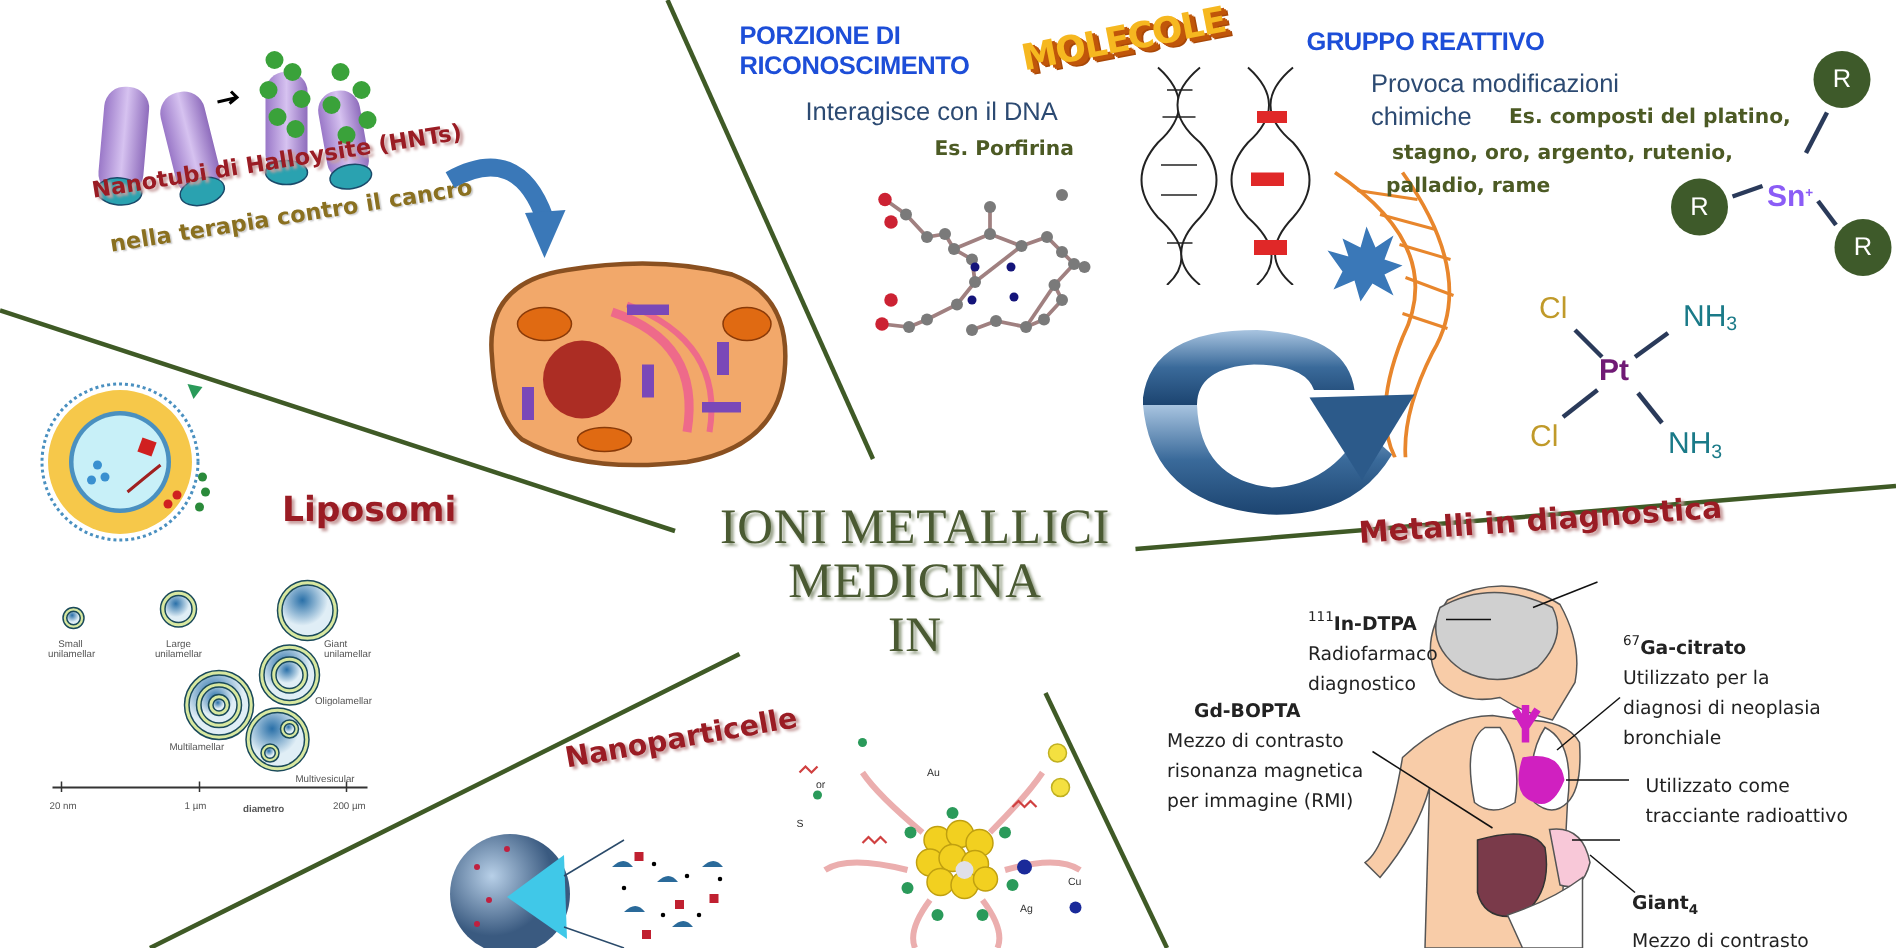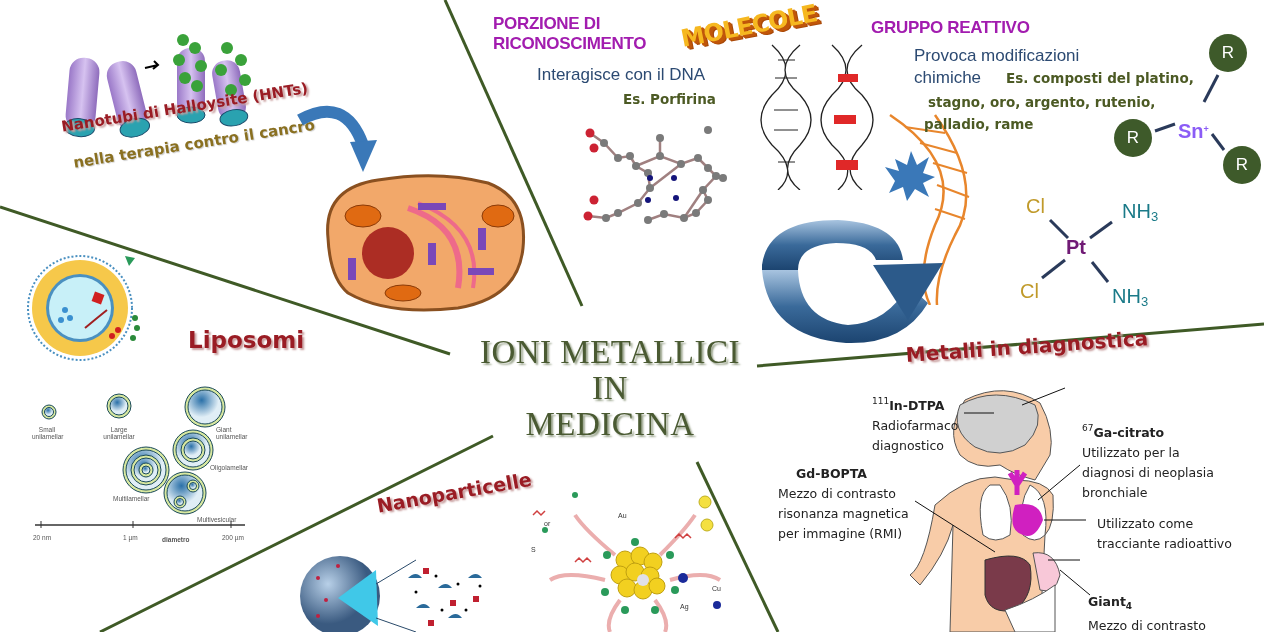--- a/index.html
+++ b/index.html
@@ -1,21 +1,21 @@
 <!DOCTYPE html>
 <html><head>
 <meta charset="utf-8">
 <style>
   html,body{margin:0;padding:0;}
   body{width:1264px;height:632px;position:relative;overflow:hidden;background:#ffffff;font-family:"Liberation Sans",sans-serif;}
   .abs{position:absolute;}
   svg.lines{position:absolute;left:0;top:0;}
   .title{position:absolute;left:470px;top:334px;width:280px;text-align:center;font-family:"Liberation Serif",serif;font-size:33px;line-height:36px;color:#4a5a32;text-shadow:2px 2px 2px #9aa48c;letter-spacing:0.5px;}
   .red-title{font-family:"DejaVu Sans",sans-serif;font-weight:bold;color:#9a1c24;text-shadow:2px 2px 2px #c9a0a0;}
-  .grey-head{font-family:"Liberation Sans",sans-serif;color:#a21caf;font-size:17px;line-height:20px;font-weight:bold;letter-spacing:-0.3px;}
+  .grey-head{font-family:"Liberation Sans",sans-serif;color:#1d4ed8;font-size:17px;line-height:20px;font-weight:bold;letter-spacing:-0.3px;}
   .blue-text{color:#2c4a72;font-family:"Liberation Sans",sans-serif;font-size:17px;line-height:21px;}
   .green-bold{color:#4c5a24;font-family:"DejaVu Sans",sans-serif;font-weight:bold;font-size:13.5px;line-height:22px;}
   .diag-label{font-family:"DejaVu Sans",sans-serif;font-size:12.5px;line-height:20px;color:#222;}
   .diag-label b{font-weight:bold;}
   .sup{font-size:9px;vertical-align:6px;}
   .sub{font-size:9px;vertical-align:-3px;}
   .rcircle{position:absolute;width:38px;height:38px;border-radius:50%;background:#3e5a2a;color:#fff;font-size:17px;text-align:center;line-height:38px;font-family:"Liberation Sans",sans-serif;}
   .lipo-lbl{position:absolute;font-size:6.5px;color:#555;font-family:"Liberation Sans",sans-serif;line-height:7px;text-align:center;}
 </style>
 </head>
@@ -24,22 +24,22 @@
 <svg class="lines" width="1264" height="632">
   <line x1="445" y1="0" x2="582" y2="306" stroke="#3f5a26" stroke-width="3"></line>
   <line x1="0" y1="207" x2="450" y2="354" stroke="#3f5a26" stroke-width="3"></line>
   <line x1="757" y1="366" x2="1264" y2="324" stroke="#3f5a26" stroke-width="3"></line>
   <line x1="493" y1="436" x2="100" y2="632" stroke="#3f5a26" stroke-width="3"></line>
   <line x1="697" y1="462" x2="778" y2="632" stroke="#3f5a26" stroke-width="3"></line>
 </svg>
 
 <div class="title">
   <div>IONI METALLICI</div>
+  <div>MEDICINA</div>
   <div>IN</div>
-  <div>MEDICINA</div>
 </div>
 
 <svg class="abs" style="left:55px;top:20px" width="220" height="120">
   <defs>
     <linearGradient id="tubeG" x1="0" x2="1">
         <stop offset="0" stop-color="#9a78c8"></stop>
         <stop offset="0.5" stop-color="#d6c2f0"></stop>
         <stop offset="1" stop-color="#8e6cbc"></stop>
       </linearGradient>
   </defs>
@@ -409,21 +409,21 @@
   <path d="M55 20 Q90 0 130 20 Q140 40 120 60 Q95 75 70 62 Q45 45 55 20 Z" fill="#d0d0d0" stroke="#555"></path>
   <path d="M85 100 Q70 110 78 150 Q90 160 105 150 Q110 120 95 100 Z" fill="#fff" stroke="#555"></path>
   <path d="M125 100 Q145 110 140 150 Q130 160 118 150 Q112 120 125 100 Z" fill="#fff" stroke="#555"></path>
   <path d="M112 85 L112 110 M105 88 L112 100 M120 88 L112 100" stroke="#d020c0" stroke-width="5" fill="none"></path>
   <path d="M110 120 Q135 115 138 135 Q130 155 118 150 Q102 145 110 120 Z" fill="#d020c0"></path>
   <path d="M80 175 Q115 165 125 180 Q130 210 110 225 Q85 230 80 210 Z" fill="#7a3a4a" stroke="#333"></path>
   <path d="M128 168 Q150 165 155 190 Q150 210 135 205 Z" fill="#f8c8d8" stroke="#555"></path>
   <path d="M100 225 Q130 215 150 200 L150 247 L110 247 Z" fill="#fff" stroke="#555"></path>
 </svg>
 
-<div class="abs diag-label" style="left:872px;top:391px;">
+<div class="abs diag-label" style="left:872px;top:402px;">
   <div><span class="sup">111</span><b>In-DTPA</b></div>
   <div>Radiofarmaco</div>
   <div>diagnostico</div>
 </div>
 <div class="abs diag-label" style="left:1082px;top:418px;">
   <div><span class="sup">67</span><b>Ga-citrato</b></div>
   <div>Utilizzato per la</div>
   <div>diagnosi di neoplasia</div>
   <div>bronchiale</div>
 </div>

